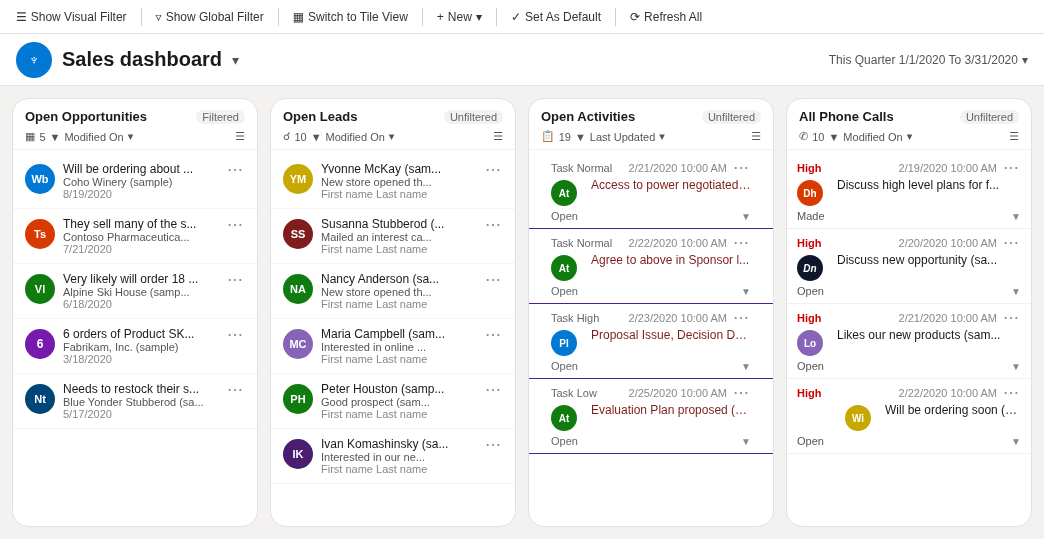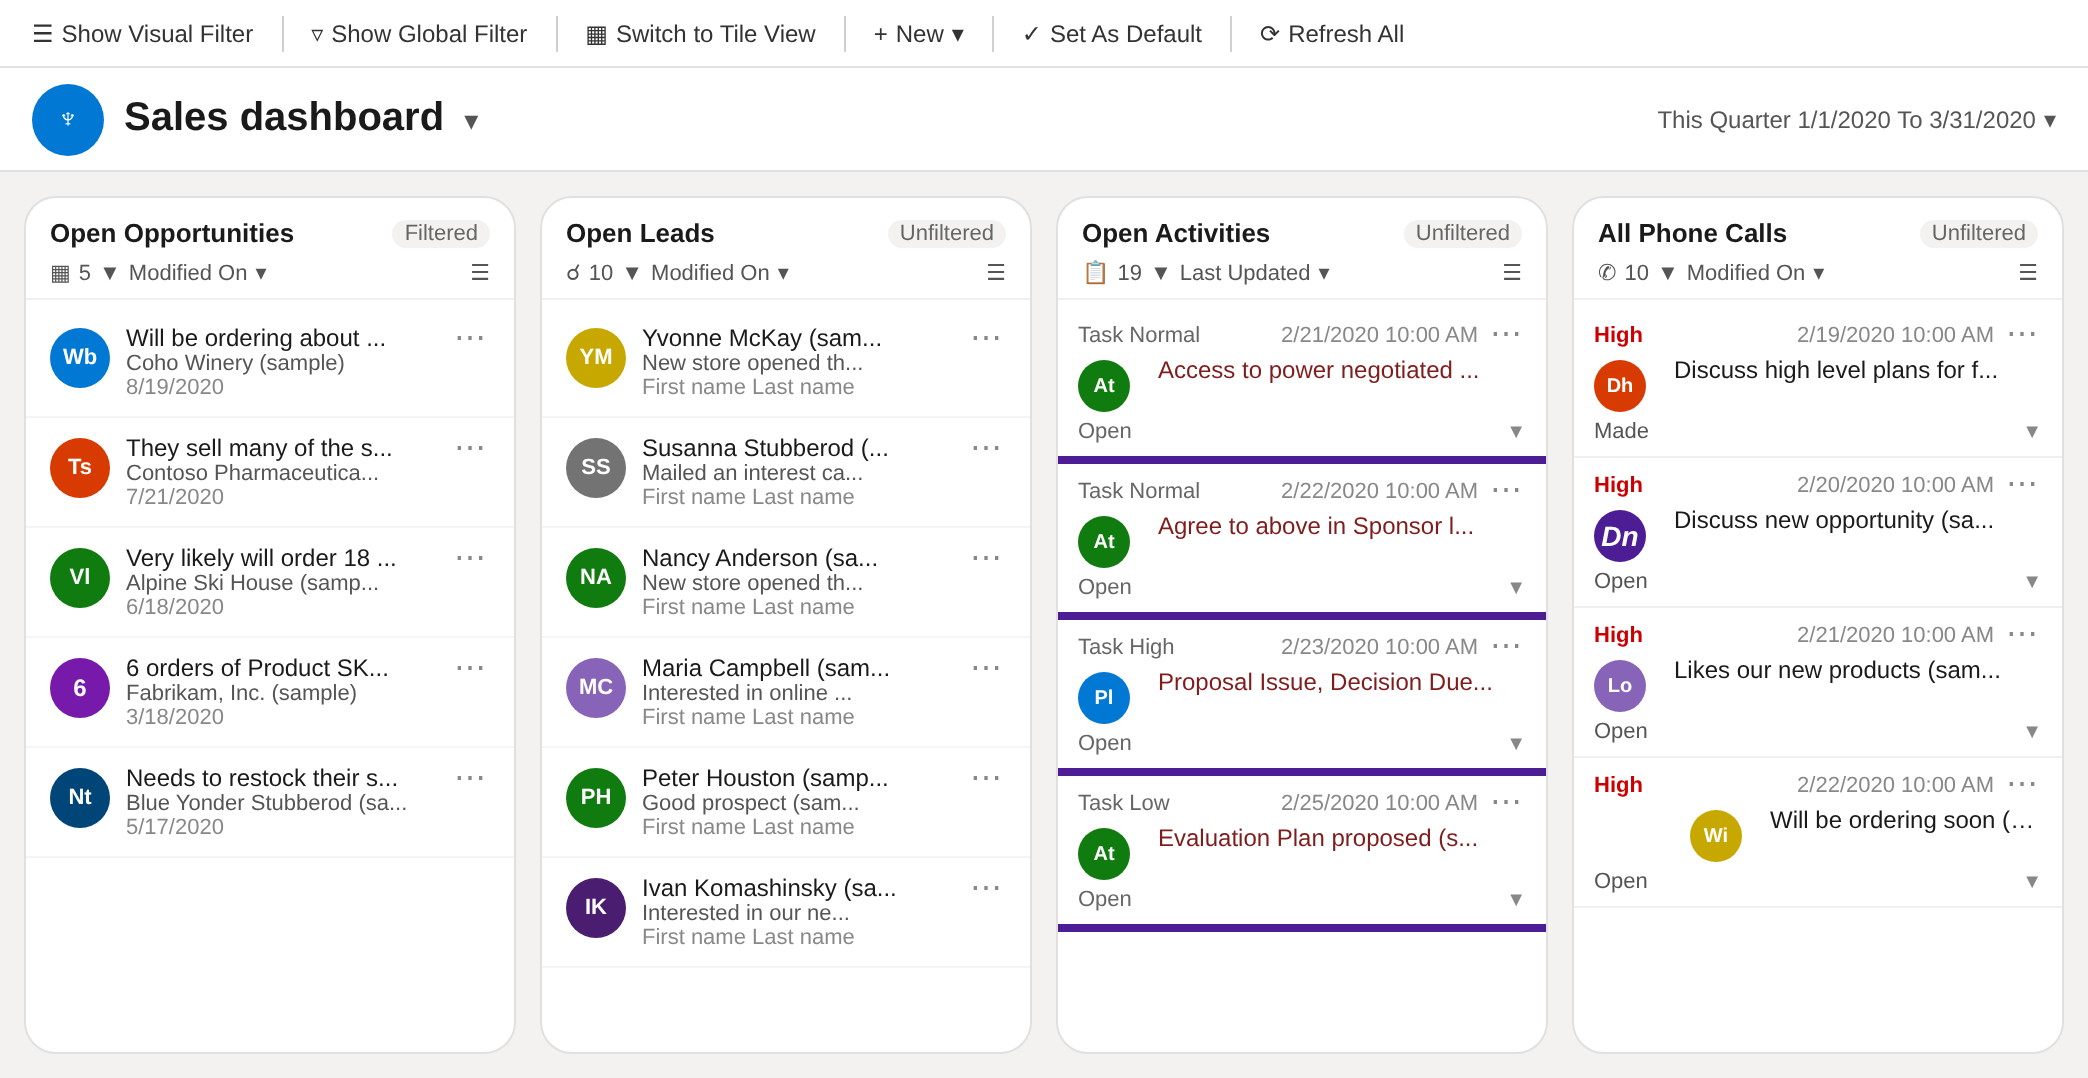--- a/index.html
+++ b/index.html
@@ -185,22 +185,22 @@
     .item-more {
       color: #888;
       font-size: 16px;
       cursor: pointer;
       padding: 0 2px;
       line-height: 1;
     }
 
     
     .activity-item {
-      padding: 6px 10px;
-      border-bottom: 4px solid #4c1d95;
+      padding: 6px 22px;
+      border-bottom: 1px solid #4c1d95;
     }
     .activity-header {
       display: flex;
       align-items: center;
       justify-content: space-between;
       margin-bottom: 2px;
     }
     .activity-type {
       font-size: 11px;
       color: #666;
@@ -433,21 +433,21 @@
       <div class="list-item">
         <div class="avatar" style="background:#c7a800">YM</div>
         <div class="item-content">
           <div class="item-title">Yvonne McKay (sam...</div>
           <div class="item-subtitle">New store opened th...</div>
           <div class="item-meta">First name Last name</div>
         </div>
         <span class="item-more">⋯</span>
       </div>
       <div class="list-item">
-        <div class="avatar" style="background:#737373">SS</div>
+        <div class="avatar" style="background:#7f1d1d">SS</div>
         <div class="item-content">
           <div class="item-title">Susanna Stubberod (...</div>
           <div class="item-subtitle">Mailed an interest ca...</div>
           <div class="item-meta">First name Last name</div>
         </div>
         <span class="item-more">⋯</span>
       </div>
       <div class="list-item">
         <div class="avatar" style="background:#107c10">NA</div>
         <div class="item-content">
@@ -619,21 +619,21 @@
 
       <div class="phone-item">
         <div class="phone-header">
           <span class="priority-high">High</span>
           <div style="display:flex;align-items:center;gap:4px;">
             <span class="phone-date">2/20/2020 10:00 AM</span>
             <span class="item-more">⋯</span>
           </div>
         </div>
         <div class="phone-body">
-          <div class="avatar" style="background:#4c1d95;width:26px;height:26px;font-size:14px;font-style:italic;">Dn</div>
+          <div class="avatar" style="background:#0f172a;width:26px;height:26px;font-size:10px;font-style:italic;">Dn</div>
           <span class="phone-title">Discuss new opportunity (sa...</span>
         </div>
         <div class="phone-status">
           <span>Open</span>
           <span class="chevron-down">▼</span>
         </div>
       </div>
 
       <div class="phone-item">
         <div class="phone-header">

